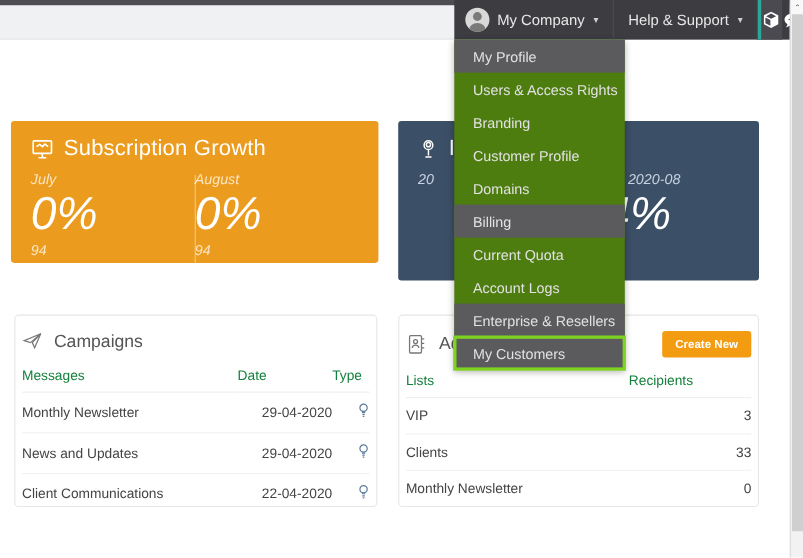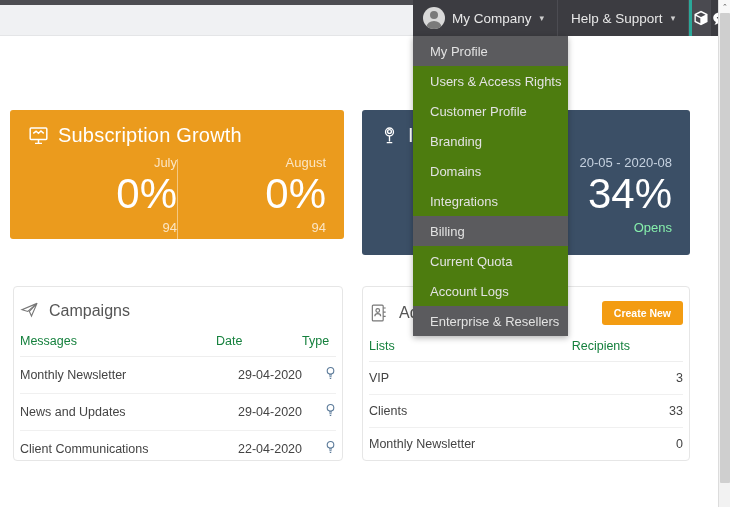--- a/index.html
+++ b/index.html
@@ -77,21 +77,21 @@
   .stat-orange { left: 10px; top: 110px; width: 334px; height: 129px; background: #eb9b1d; }
   .stat-blue   { left: 362px; top: 110px; width: 328px; height: 145px; background: #3b4f66; }
 
   .stat-title {
     display: flex; align-items: center; gap: 9px;
     font-size: 20px; font-weight: 400; color: #ffffff; letter-spacing: .2px;
   }
   .stat-title svg { display: block; flex: none; }
 
   .stat-split { display: flex; margin-top: 8px; position: relative; }
-  .stat-half { flex: 1; text-align: right; }
+  .stat-half { flex: 1; text-align: left; font-style: italic; }
   .stat-label { font-size: 13px; color: #fbe5c3; margin-bottom: 2px; }
   .stat-label.blue-l { color: #c6d2e0; }
   .stat-big { font-size: 42px; line-height: 1.05; font-weight: 400; color: #fff; }
   .stat-sub { font-size: 13px; color: #fbe5c3; margin-top: 4px; }
   .stat-sub.blue-l { color: #86efac; }
   .divider-v {
     position: absolute; left: 50%; top: 4px; width: 1px; height: 100px;
     background: rgba(255,255,255,.45);
   }
 
@@ -324,28 +324,28 @@
           <circle cx="12" cy="11" r=".95" fill="#3c3c41"></circle>
           <circle cx="15.7" cy="11" r=".95" fill="#3c3c41"></circle>
         </svg>
       </span>
     </div>
   </div>
 
   <div class="dropdown">
     <div class="dd-item hl">My Profile</div>
     <div class="dd-item">Users &amp; Access Rights</div>
+    <div class="dd-item">Branding</div>
     <div class="dd-item">Customer Profile</div>
-    <div class="dd-item">Branding</div>
     <div class="dd-item">Domains</div>
-    <div class="dd-item">Integrations</div>
     <div class="dd-item hl">Billing</div>
     <div class="dd-item">Current Quota</div>
     <div class="dd-item">Account Logs</div>
     <div class="dd-item hl">Enterprise &amp; Resellers</div>
+    <div class="dd-item selected">My Customers</div>
   </div>
 
   <div class="scrollbar">
     <div class="scroll-arrow">⌃</div>
     <div class="scroll-thumb"></div>
   </div>
 
 </div>
 
 </body></html>

